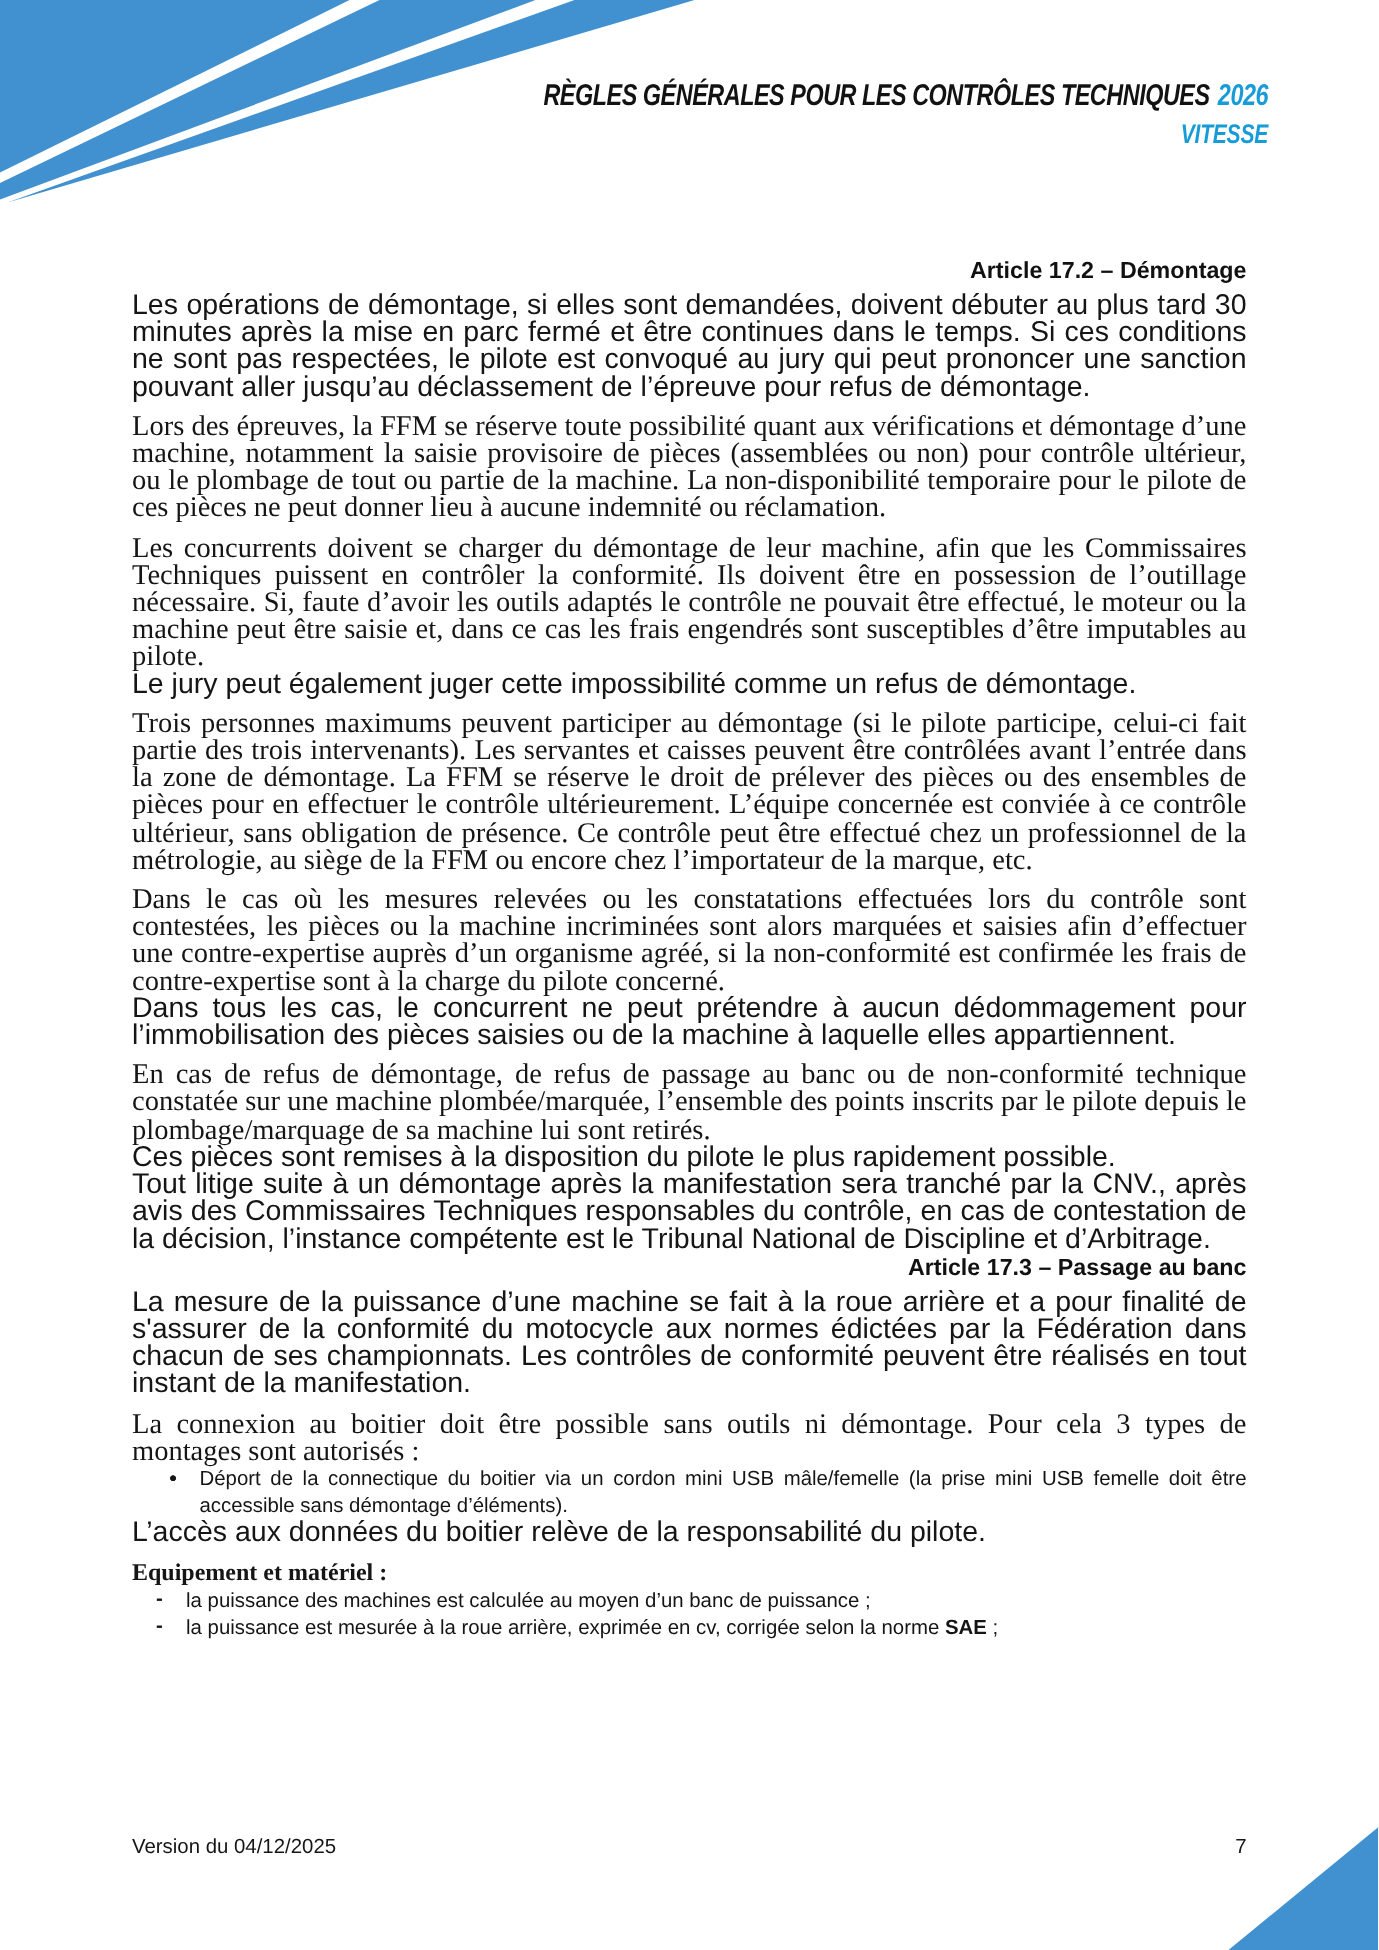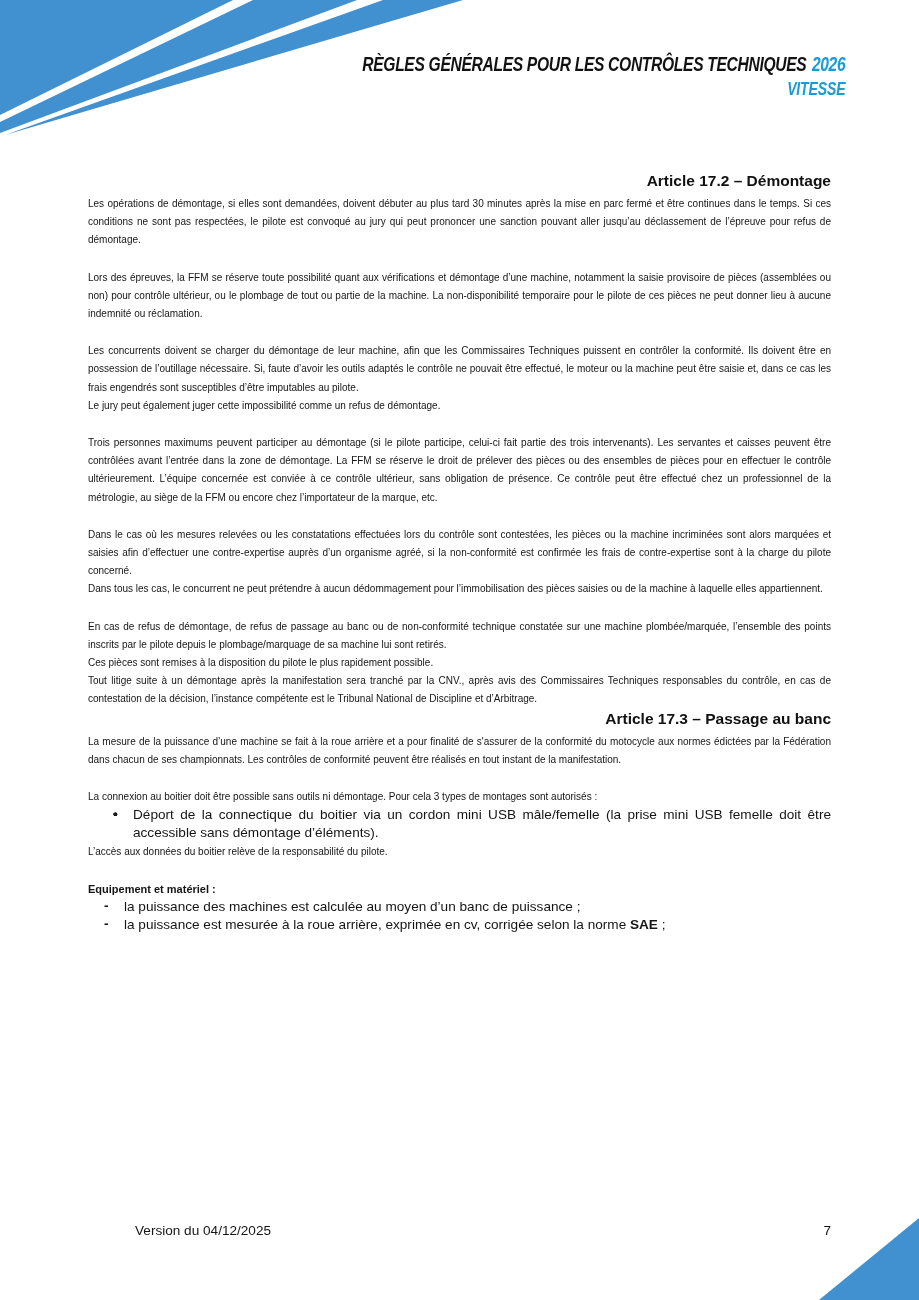--- a/index.html
+++ b/index.html
@@ -21,35 +21,35 @@
   .title-year { color:#189cd8; margin-left:7px; }
   .subtitle-line {
     font-weight:bold; font-style:italic; font-size:18px; color:#189cd8;
     letter-spacing:-0.2px; transform:scaleX(0.78); transform-origin:100% 50%;
     white-space:nowrap; line-height:22px; margin-top:2px;
   }
 
   
   .content { position:absolute; left:88px; top:171px; width:743px; color:#151515; }
   .h-article { font-size:15.5px; font-weight:bold; line-height:20px; margin-bottom:4px; color:#111;text-align:right; }
-  .para { font-size:10px; line-height:18.2px; text-align:justify; }
-  .gap { margin-top:19px; }
+  .para { font-size:19px; line-height:18.2px; text-align:justify; }
+  .gap { margin-top:8px;font-family:Liberation Serif, serif; }
   .h-gap { }
 
   ul.bullets { list-style:none; }
   li.b-item { position:relative; padding-left:45px; font-size:13.6px; line-height:18.2px; text-align:justify; }
   li.b-item .marker { position:absolute; left:25px; top:0; }
   ul.dashes { list-style:none; }
   li.d-item { position:relative; padding-left:36px; font-size:13.6px; line-height:18.2px; text-align:justify; }
   li.d-item .marker { position:absolute; left:16px; top:-1px; font-weight:bold; }
   .bold { font-weight:bold; }
-  .equip-head { font-size:11px; font-weight:bold; line-height:18.2px; }
+  .equip-head { font-size:16px; font-weight:bold; line-height:18.2px; }
 
   
-  .footer { position:absolute; left:88px; right:88px; top:1223px; display:flex; justify-content:space-between; font-size:13.6px; color:#151515;margin-left:47px; }
+  .footer { position:absolute; left:88px; right:88px; top:1223px; display:flex; justify-content:space-between; font-size:13.6px; color:#151515; }
 </style>
 </head>
 <body>
 
 <div class="page">
 
   <svg class="swoosh-top" width="520" height="156" viewBox="0 0 520 156">
     <polygon points="0,0 233,0 0,115" fill="#4190cf"></polygon>
     <polygon points="253,0 357,0 0,133 0,122" fill="#4190cf"></polygon>
     <polygon points="383,0 463,0 5,135" fill="#4190cf"></polygon>

